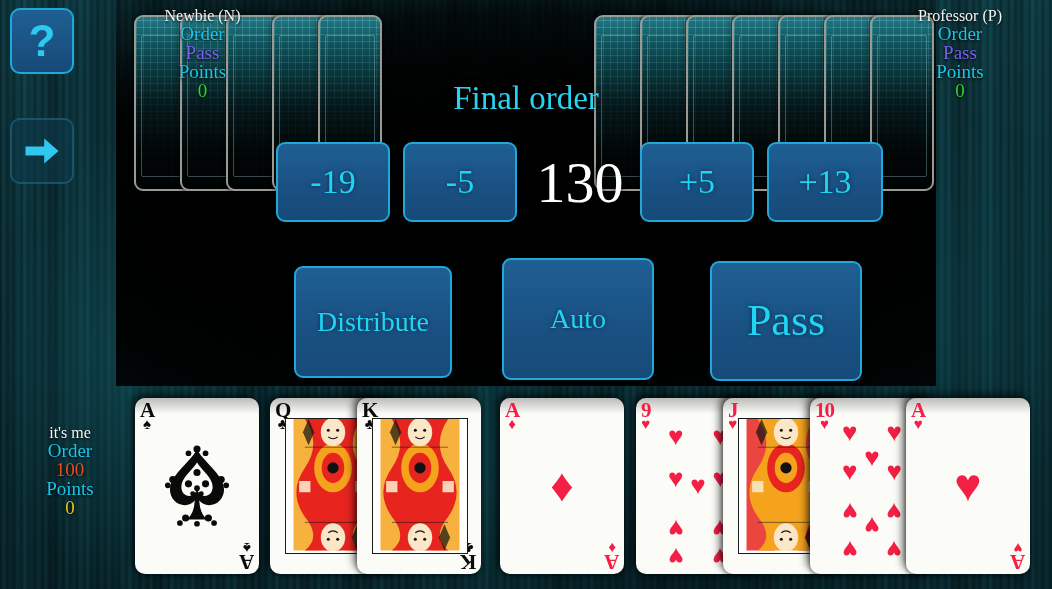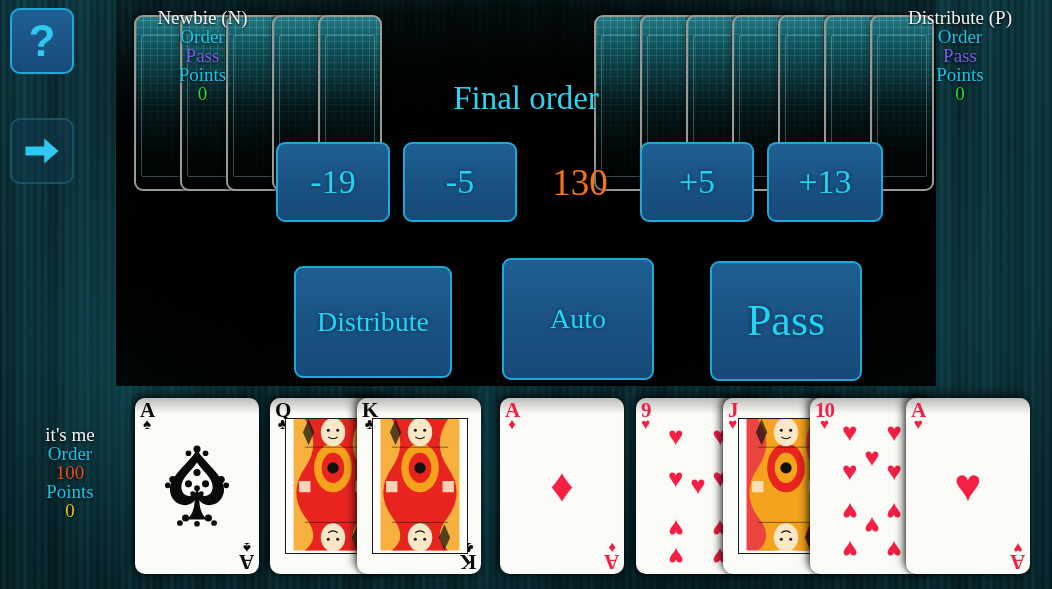--- a/index.html
+++ b/index.html
@@ -60,21 +60,21 @@
     box-sizing:border-box;
   }
   .cardback::after{
     content:"";position:absolute;left:5px;top:18px;right:5px;bottom:12px;
     border:1px solid rgba(190,240,245,.30);
     border-radius:2px;
   }
 
   
   .player-info{position:absolute;text-align:center;line-height:1.0;z-index:40;}
-  .pname{font-size:19px;color:#f4f4f4;text-shadow:0 1px 3px #000;}
+  .pname{font-size:16px;color:#f4f4f4;text-shadow:0 1px 3px #000;}
   .plabel{font-size:19px;color:#19c6e8;text-shadow:0 1px 3px #000;}
   .pbid-pass{font-size:19px;color:#7a5fe8;text-shadow:0 1px 3px #000;}
   .pbid-num{font-size:19px;color:#ef4b1c;text-shadow:0 1px 3px #000;}
   .ppts-z{font-size:19px;color:#2ad62a;text-shadow:0 1px 3px #000;}
   .ppts-y{font-size:19px;color:#e8c31a;text-shadow:0 1px 3px #000;}
 
   #info-newbie{left:110px;top:8px;width:185px;}
   #info-prof{left:868px;top:8px;width:184px;}
   #info-me{left:0;top:425px;width:140px;}
 
@@ -109,21 +109,21 @@
   #btn-next svg{width:44px;height:44px;display:block;}
 
   #btn-m10{left:276px;top:142px;width:114px;height:80px;font-size:34px;}
   #btn-m5 {left:403px;top:142px;width:114px;height:80px;font-size:34px;}
   #btn-p5 {left:640px;top:142px;width:114px;height:80px;font-size:34px;}
   #btn-p10{left:767px;top:142px;width:116px;height:80px;font-size:34px;}
 
   #order-total{
     position:absolute;left:521px;top:146px;width:118px;height:72px;
     display:flex;align-items:center;justify-content:center;
-    font-size:37px;color:#f97316;z-index:31;
+    font-size:58px;color:#ffffff;z-index:31;
     text-shadow:0 0 6px rgba(0,0,0,.7);
   }
 
   #final-order-title{
     position:absolute;left:0;right:0;top:80px;text-align:center;
     font-size:33px;color:#2ad2f2;z-index:31;
     text-shadow:0 0 8px rgba(0,0,0,.85);
   }
 
   #btn-distribute{left:294px;top:266px;width:158px;height:112px;font-size:28px;}
@@ -215,21 +215,21 @@
 
   <div class="player-info" id="info-newbie">
     <div class="pname">Newbie (N)</div>
     <div class="plabel">Order</div>
     <div class="pbid-pass">Pass</div>
     <div class="plabel">Points</div>
     <div class="ppts-z">0</div>
   </div>
 
   <div class="player-info" id="info-prof">
-    <div class="pname">Distribute (P)</div>
+    <div class="pname">Professor (P)</div>
     <div class="plabel">Order</div>
     <div class="pbid-pass">Pass</div>
     <div class="plabel">Points</div>
     <div class="ppts-z">0</div>
   </div>
 
   <div class="player-info" id="info-me">
     <div class="pname">it's me</div>
     <div class="plabel">Order</div>
     <div class="pbid-num">100</div>

